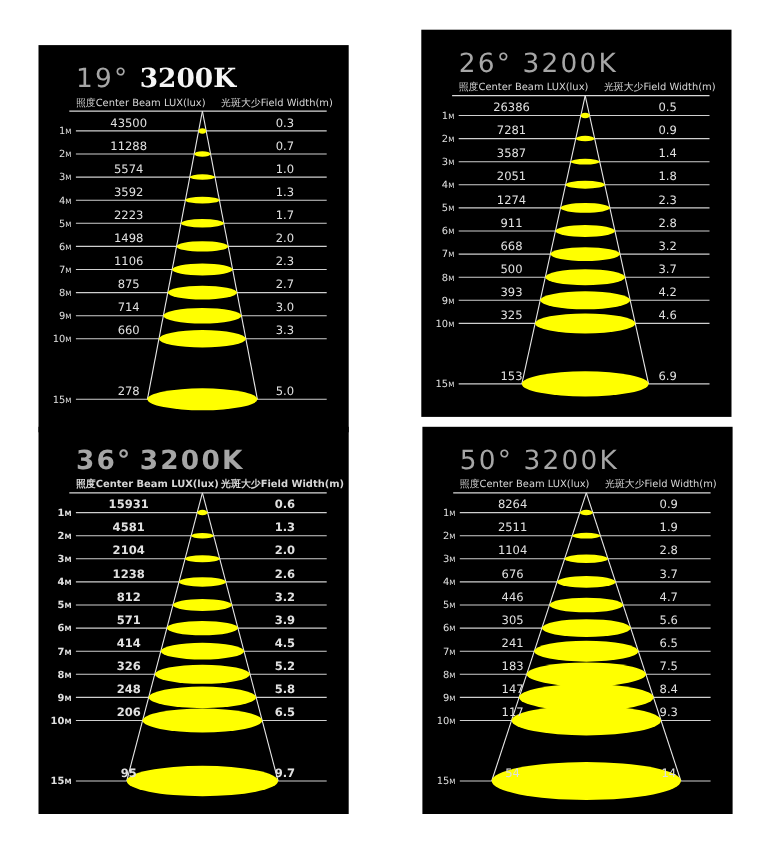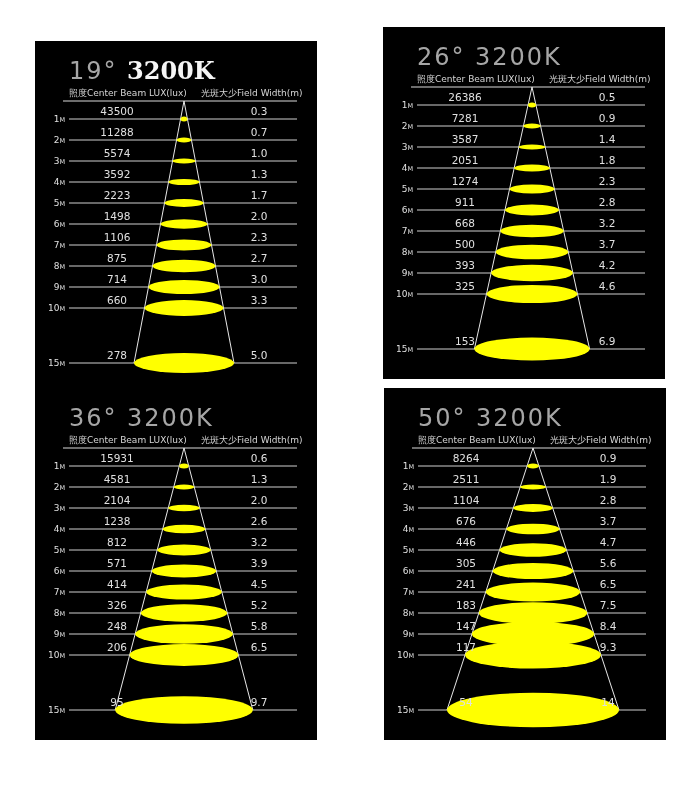--- a/index.html
+++ b/index.html
@@ -1,20 +1,20 @@
 <!DOCTYPE html>
 <html><head>
 <meta charset="utf-8">
 <style>
   html,body { margin:0; padding:0; background:#ffffff; }
   body { width:700px; height:788px; position:relative; font-family:"DejaVu Sans",sans-serif; }
   .panel { position:absolute; width:282px; height:352px; background:#000000; }
   #panel-0 { left:35px;  top:41px;  }
   #panel-1 { left:383px; top:27px;text-align:right;  }
-  #panel-2 { left:35px;  top:388px; }
+  #panel-2 { left:35px;  top:388px;font-weight:bold; }
   #panel-3 { left:384px; top:388px; }
   .panel svg { display:block; font-family:"DejaVu Sans",sans-serif; }
   .t-deg  { font-size:24px; fill:#a6a6a6; letter-spacing:2px; }
   .t-temp { font-size:24px; fill:#a6a6a6; letter-spacing:2px; }
   #panel-0 .t-temp { font-family:"DejaVu Serif",serif; fill:#f5f5f5; font-weight:bold; letter-spacing:0; }
   .t-header { font-size:9px; fill:#d6d6d6; }
   .header-line { stroke:#d9d9d9; stroke-width:1.2; }
   .row-line { stroke:#cfcfcf; stroke-width:1; }
   .cone-edge { stroke:#e8e8e8; stroke-width:1; }
   .beam-ellipse { fill:#ffff00; }

